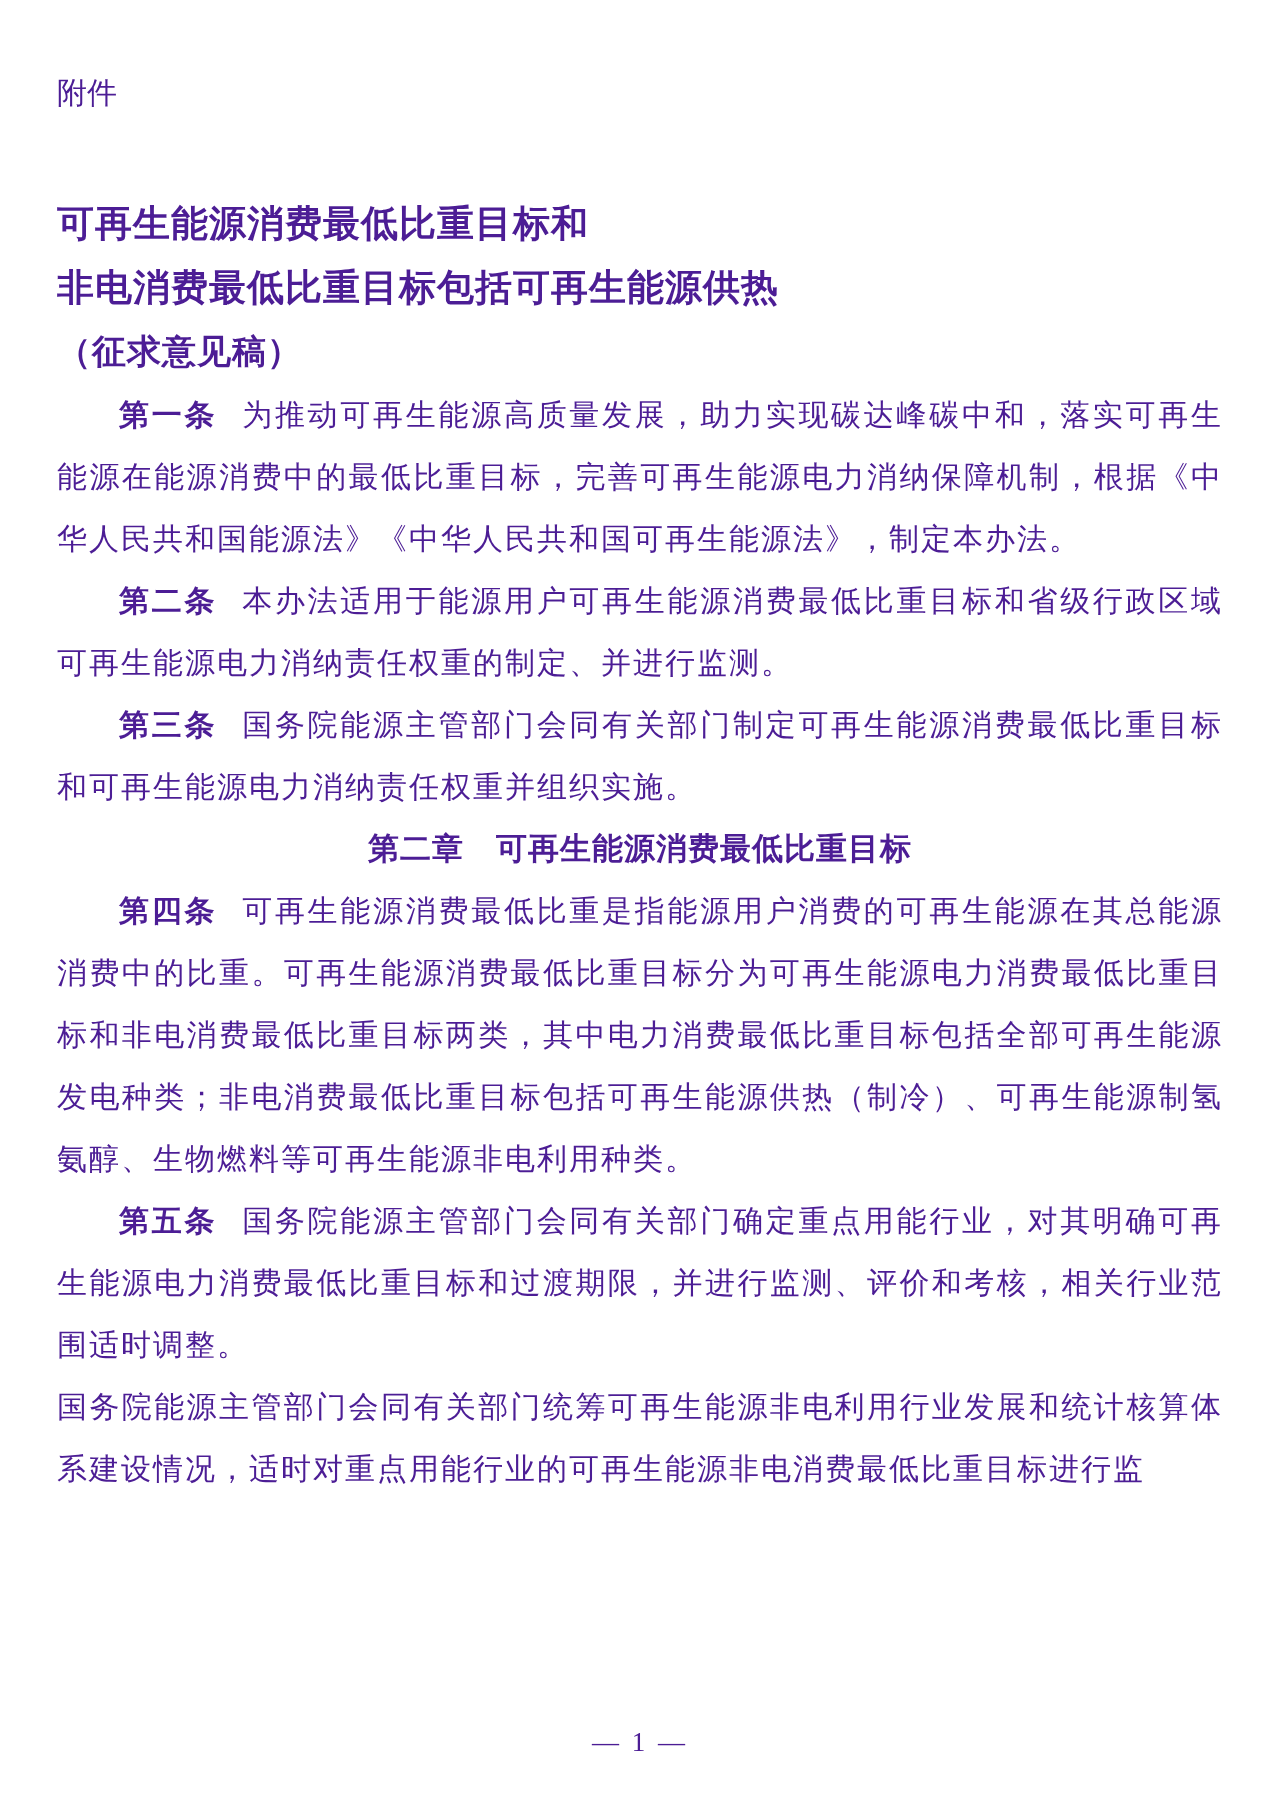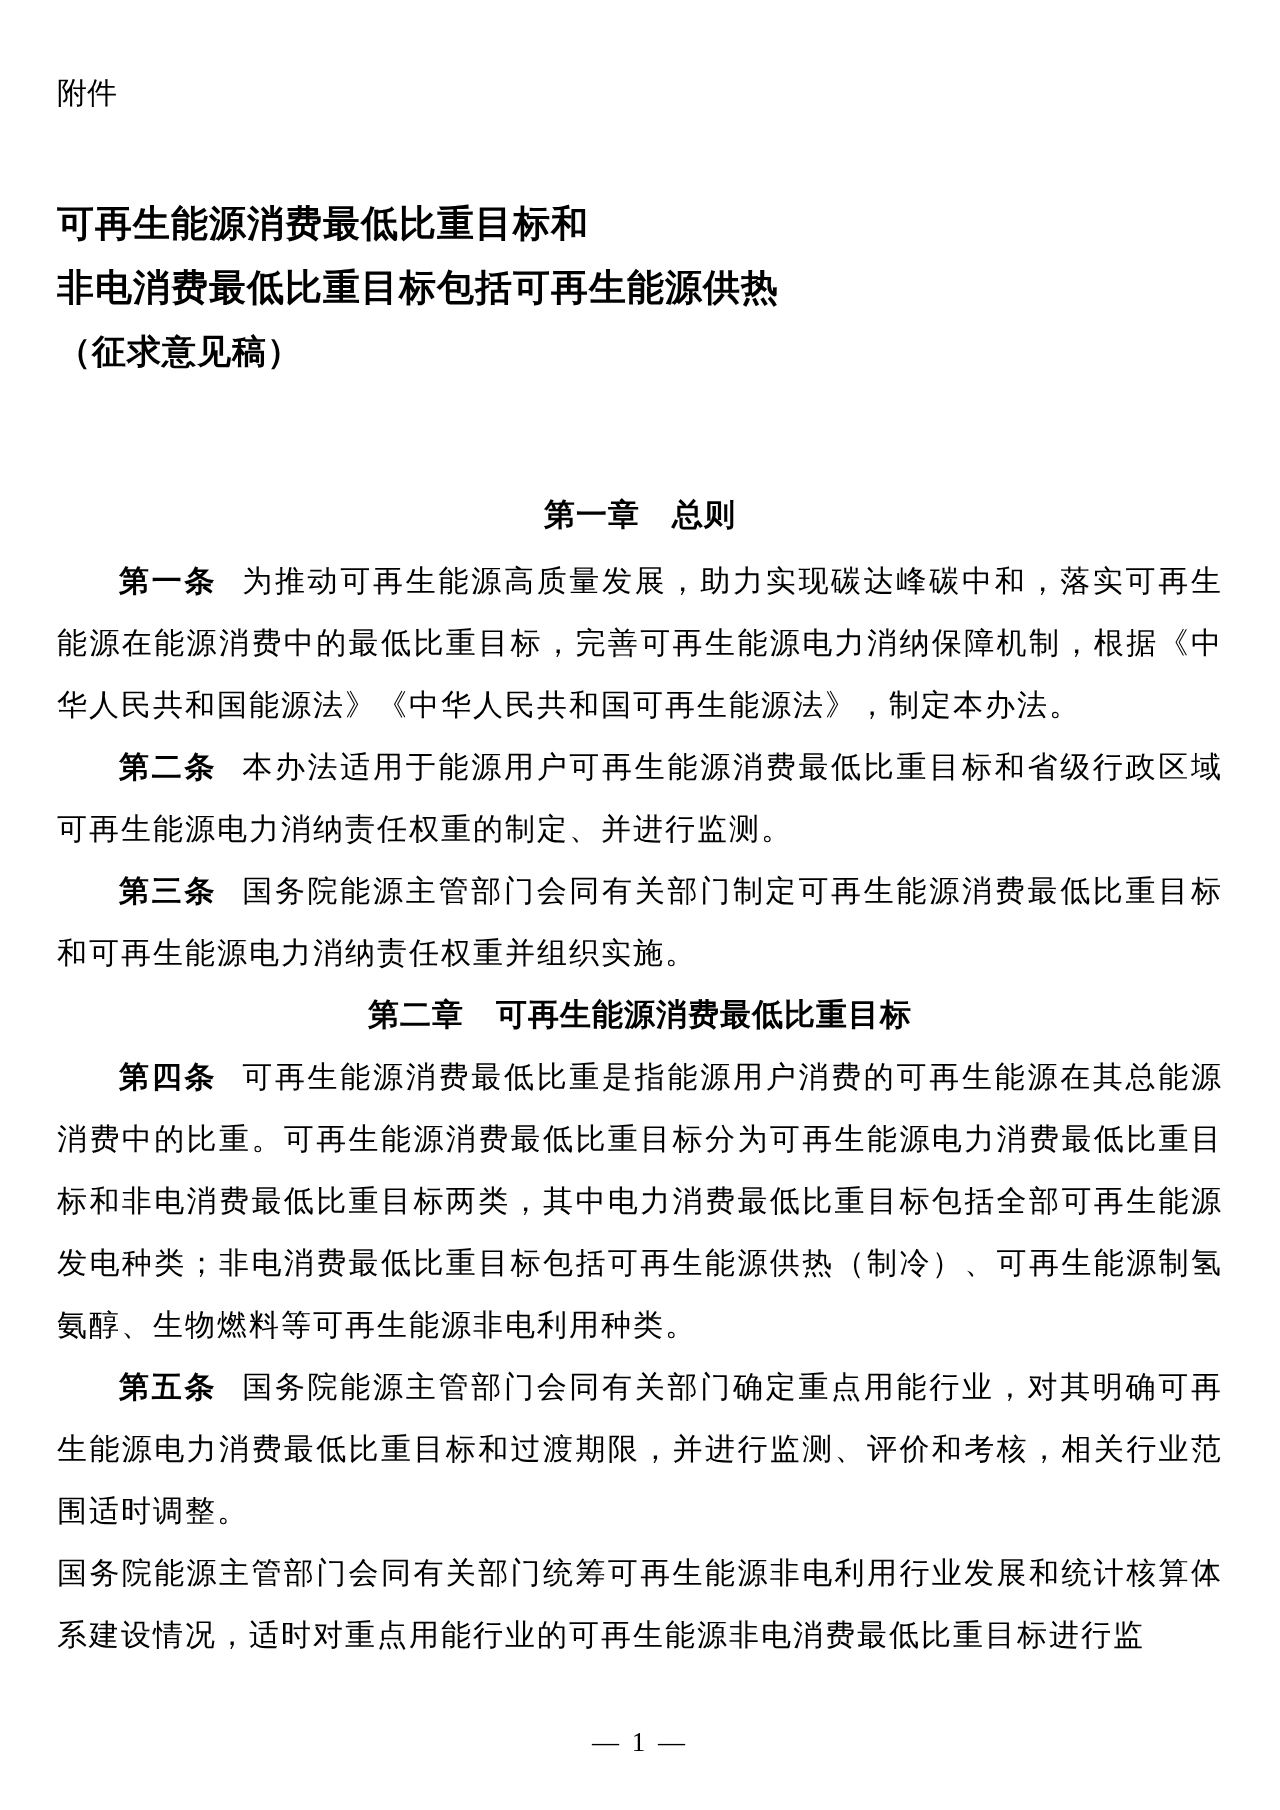--- a/index.html
+++ b/index.html
@@ -1,21 +1,21 @@
 <!DOCTYPE html>
 <html lang="zh"><head>
 <meta charset="utf-8">
 <style>
   html,body{margin:0;padding:0;background:#ffffff;}
   .page{
     position:relative;
     width:1280px;height:1810px;
     box-sizing:border-box;
     padding:72px 57px 0 57px;
-    background:#ffffff;color:#000000;
+    background:#ffffff;color:#4c1d95;
     overflow:hidden;
     font-family:"Liberation Serif","DejaVu Serif",serif;
   }
   .attachment{
     font-size:30px;line-height:42px;
     font-family:"Liberation Sans","DejaVu Sans",sans-serif;
   }
   .doc-title{
     margin:78px 0 0 0;
     text-align:left;
@@ -61,21 +61,20 @@
 <div class="page">
 
   <div class="attachment">附件</div>
 
   <div class="doc-title">
     <div>可再生能源消费最低比重目标和</div>
     <div>非电消费最低比重目标包括可再生能源供热</div>
     <div class="subtitle">（征求意见稿）</div>
   </div>
 
-  <div class="chapter first">第一章　总则</div>
 
   <p class="article">
     <span class="art-num">第一条</span><span>为推动可再生能源高质量发展，助力实现碳达峰碳中和，落实可再生能源在能源消费中的最低比重目标，完善可再生能源电力消纳保障机制，根据《中华人民共和国能源法》《中华人民共和国可再生能源法》，制定本办法。</span>
   </p>
 
   <p class="article">
     <span class="art-num">第二条</span><span>本办法适用于能源用户可再生能源消费最低比重目标和省级行政区域可再生能源电力消纳责任权重的制定、并进行监测。</span>
   </p>
 
   <p class="article">

